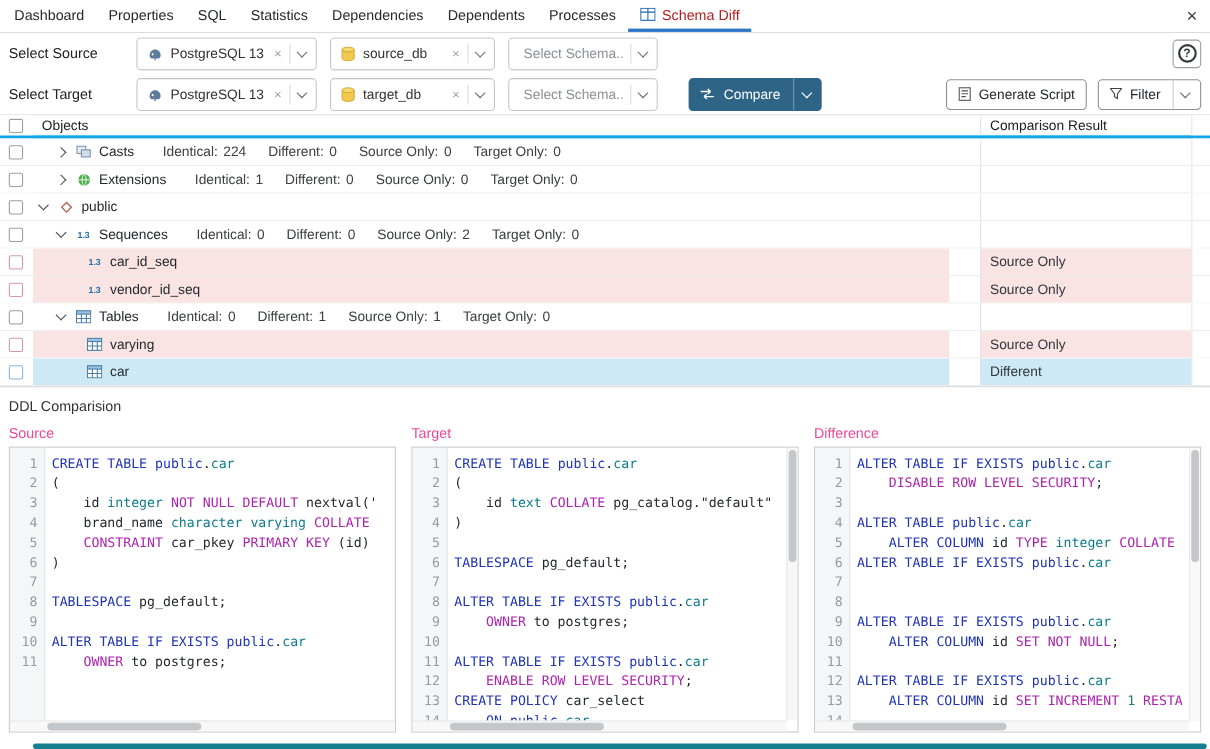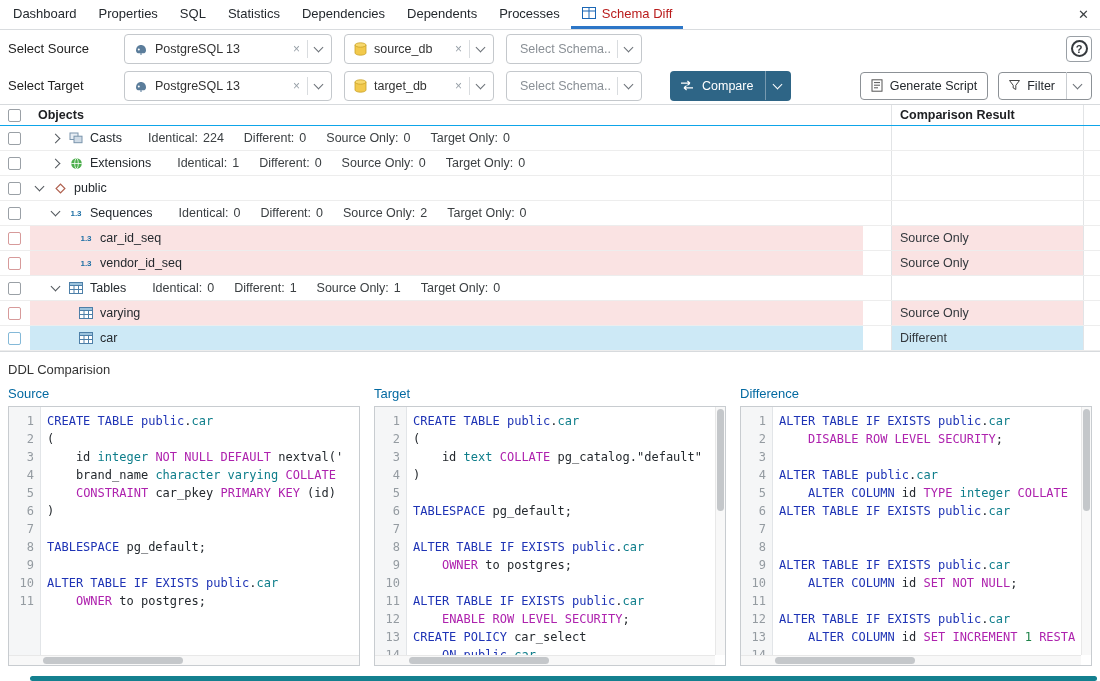--- a/index.html
+++ b/index.html
@@ -14,21 +14,21 @@
          border-bottom:3px solid transparent; cursor:pointer; white-space:nowrap; }
   .tab.active { color:#b91c1c; border-bottom-color:#2c76c7; }
   .tab-ic { display:inline-flex; align-items:center; }
   .close { position:absolute; right:11px; top:7px; font-size:13px; color:#3c4043; cursor:pointer; }
 
   
   .selrow { height:37px; display:flex; align-items:center; padding:0 8px; gap:12px; }
   .sel-label { width:104px; flex:0 0 104px; font-size:13px; color:#222; }
   .select { height:30px; background:#fff; border:1px solid #c4c8cc; border-radius:4px;
             display:flex; align-items:center; padding:0 9px; gap:7px; font-size:12.5px; color:#333; cursor:pointer; }
-  .w-server { width:208px; } .w-db { width:150px; } .w-schema { width:136px;padding-left:13px; }
+  .w-server { width:164px; } .w-db { width:150px; } .w-schema { width:136px;padding-left:13px; }
   .sel-text { flex:1; white-space:nowrap; overflow:hidden; }
   .placeholder { color:#8a9096; }
   .clear { color:#98a0a8; font-size:12px; line-height:1; }
   .sep { width:1px; height:18px; background:#d9dcdf; flex:0 0 1px; }
   .chev { width:7px; height:7px; border-right:1.5px solid #6b7177; border-bottom:1.5px solid #6b7177;
           transform:rotate(45deg); margin-top:-3px; flex:0 0 auto; }
   .ic { display:inline-flex; align-items:center; flex:0 0 auto; }
   .help { width:26px; height:26px; border:1px solid #9aa0a6; border-radius:4px; margin-left:auto;
           display:flex; align-items:center; justify-content:center; cursor:pointer; background:#fff; }
   .help-q { width:17px; height:17px; border:2px solid #35393d; border-radius:50%; font-size:11px; font-weight:bold;
@@ -39,21 +39,21 @@
   .split-sep { width:1px; height:29px; background:rgba(255,255,255,.35); margin-left:4px; flex:0 0 1px; }
   .split-sep.gray { background:#c9cdd1; height:27px; }
   .chev-white { border-color:#fff; }
   .right-btns { margin-left:auto; display:flex; gap:10px; }
   .btn-outline { border:1px solid #8c9196; border-radius:4px; height:28px; background:#fff;
                  display:flex; align-items:center; padding:0 10px; gap:7px; font-size:12.5px; color:#24292e; cursor:pointer; }
 
   
   .grid { border-top:1px solid #d7dadd; font-size:12.5px; }
   .grid-row { display:flex; align-items:center; height:25px; border-bottom:1px solid #ededed; background:#fff; }
-  .grid-row.grid-head { height:21px; border-bottom:1px solid #0ea5e9;font-weight:bold; }
+  .grid-row.grid-head { height:21px; border-bottom:3px solid #0ea5e9; }
   .col-check { flex:0 0 30px; display:flex; align-items:center; align-self:stretch; background:#fff; }
   .cbx { width:13px; height:13px; border:1px solid #9aa0a6; border-radius:2px; margin-left:8px; background:#fff; }
   .col-obj { flex:1; min-width:0; display:flex; align-items:center; padding-left:8px; align-self:stretch; overflow:hidden; }
   .col-res { flex:0 0 192px; border-left:1px solid #e2e4e6; align-self:stretch; display:flex; align-items:center; padding-left:8px;margin-left:28px; }
   .col-gutter { flex:0 0 17px; border-left:1px solid #e2e4e6; align-self:stretch; background:#fff; }
   .hl-source-only .col-obj, .hl-source-only .col-res { background:#fae3e3; }
   .hl-different .col-obj, .hl-different .col-res { background:#cde9f6; }
   .hl-source-only .cbx { border-color:#d79a9a; }
   .hl-different .cbx { border-color:#84b9d8; }
   .exp { width:7px; height:7px; border-right:1.6px solid #50565c; border-bottom:1.6px solid #50565c;
@@ -68,21 +68,21 @@
   .stat-k { color:#3c4043; }
   .stat-v { margin-left:5px; color:#3c4043; }
   .head-txt { color:#202124; }
   .res-txt { color:#33383d; }
 
   
   .ddl-section { border-top:1px solid #d7dadd; }
   .ddl-title { font-size:13px; color:#333; padding:10px 8px 2px; }
   .ddl-panes { display:flex; gap:14px; padding:0 8px; }
   .ddl-col { flex:1; min-width:0; }
-  .pane-title { font-size:13px; color:#0369a1; margin:7px 0 5px; }
+  .pane-title { font-size:13px; color:#ec4899; margin:7px 0 5px; }
   .editor { position:relative; height:260px; border:1px solid #c8ccd0; background:#fff; overflow:hidden; }
   .gutter-bg { position:absolute; left:0; top:0; bottom:10px; width:32px; background:#f5f6f7; border-right:1px solid #e2e5e8; }
   .lines { position:relative; padding-top:5px; }
   .cl { display:flex; height:18px; line-height:18px; font-family:"DejaVu Sans Mono", monospace; font-size:12px; }
   .ln { flex:0 0 32px; width:32px; text-align:right; padding-right:7px; color:#949ba1; }
   .lc { white-space:pre; padding-left:6px; overflow:hidden; }
   .tok-k { color:#1e33b5; }
   .tok-m { color:#ae22ae; }
   .tok-t { color:#0d7d8a; }
   .tok-n { color:#1e8449; }

